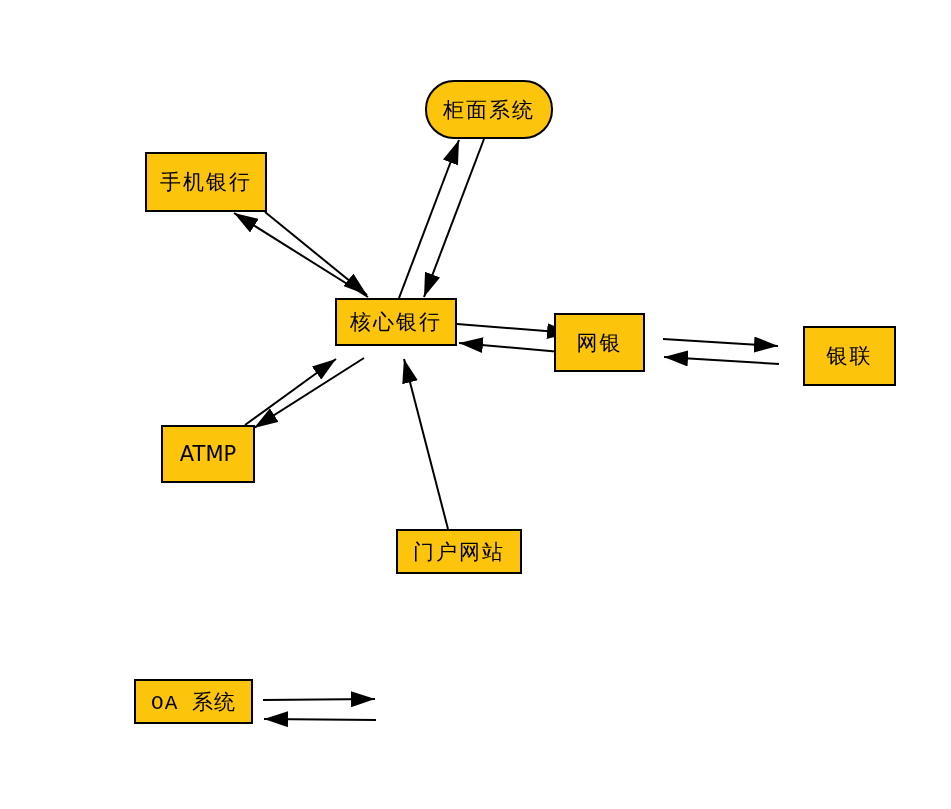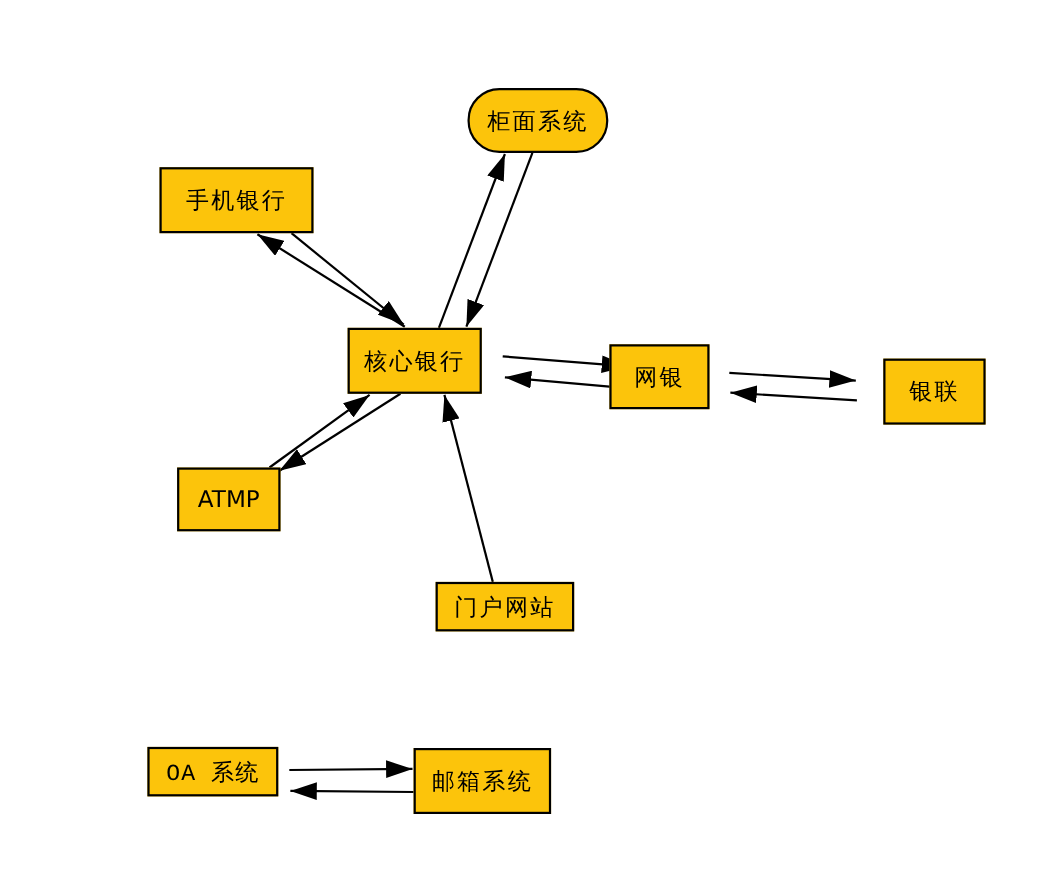--- a/index.html
+++ b/index.html
@@ -70,29 +70,28 @@
     <line class="edge" x1="364" y1="358" x2="254" y2="428" marker-end="url(#ah)"></line>
 
     <line class="edge" x1="448" y1="529" x2="404" y2="359" marker-end="url(#ah)"></line>
 
     <line class="edge" x1="263" y1="700" x2="375" y2="699" marker-end="url(#ah)"></line>
     <line class="edge" x1="376" y1="720" x2="264" y2="719" marker-end="url(#ah)"></line>
   </svg>
 
   <div class="node" style="left:425px; top:80px;  width:128px; height:59px;border-radius:29px;">柜面系统</div>
 
-  <div class="node" style="left:145px; top:152px; width:140px; height:60px;">手机银行</div>
+  <div class="node" style="left:145px; top:152px; width:122px; height:60px;">手机银行</div>
 
-  <div class="node" style="left:316px; top:298px; width:122px; height:60px;">核心银行</div>
+  <div class="node" style="left:335px; top:298px; width:122px; height:48px;">核心银行</div>
 
   <div class="node" style="left:554px; top:313px; width:91px;  height:59px;">网银</div>
 
   <div class="node" style="left:779px; top:326px; width:93px;  height:60px;margin-left:24px;">银联</div>
 
   <div class="node" style="left:161px; top:425px; width:94px;  height:58px; letter-spacing:0;">ATMP</div>
 
   <div class="node" style="left:396px; top:529px; width:126px; height:45px;">门户网站</div>
 
   <div class="node" style="left:134px; top:679px; width:119px; height:45px; letter-spacing:1px;font-family:Liberation Mono, monospace;">OA 系统</div>
 
-  <div class="node" style="left:376px; top:680px; width:125px; height:60px;">邮箱系统</div>
 
 </div>
 
 </body></html>

